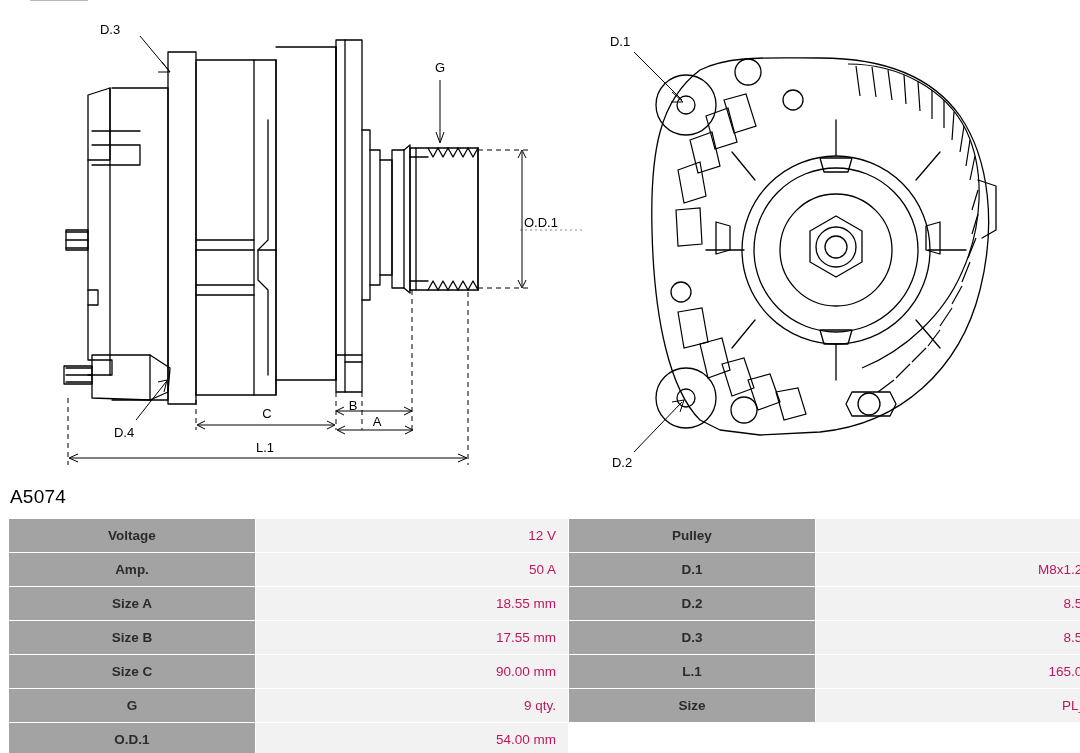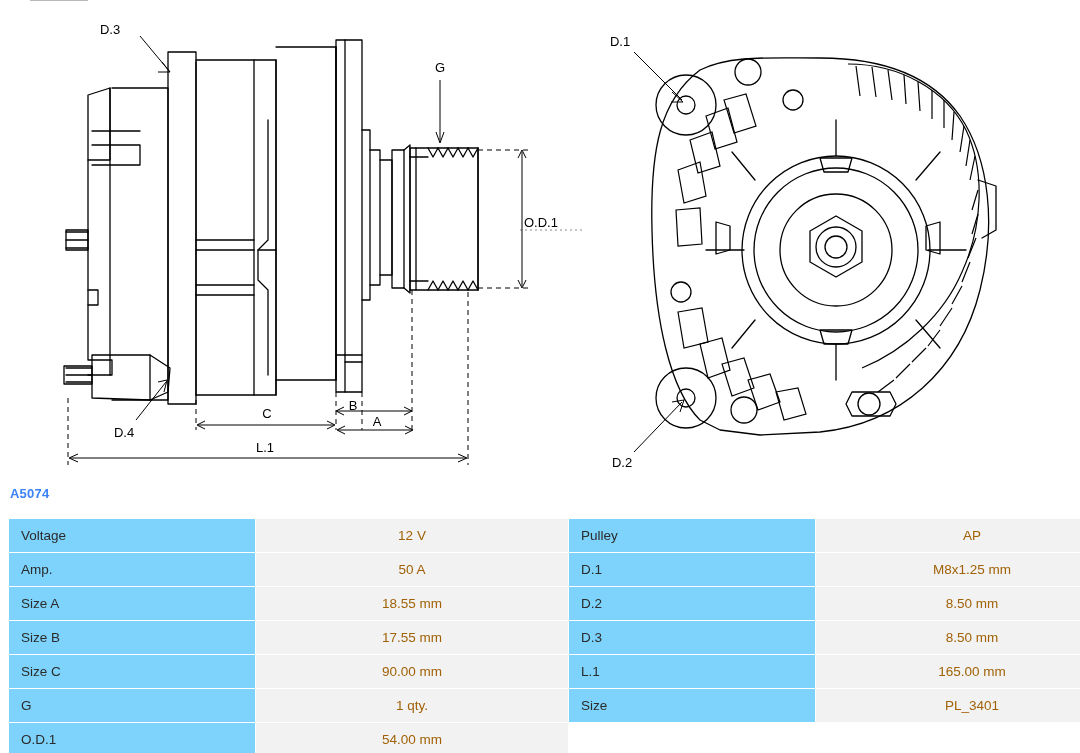--- a/index.html
+++ b/index.html
@@ -24,50 +24,51 @@
     position: absolute;
     left: 0;
     top: 0;
     width: 1080px;
     height: 480px;
   }
   .part-number {
     position: absolute;
     left: 10px;
     top: 486px;
-    font-size: 13px;
-    font-weight: bold;
-    color: #3b82f6;
+    font-size: 19px;
+    font-weight: normal;
+    color: #000000;
     letter-spacing: 0.2px;
   }
   .spec-table {
     position: absolute;
     left: 8px;
     top: 518px;
     width: 1064px;
     border-collapse: collapse;
     table-layout: fixed;
   }
   .spec-table td {
     height: 33px;
     font-size: 13.5px;
     padding: 0 12px;
     border: 1px solid #ffffff;
     vertical-align: middle;
   }
   .spec-table td.label {
-    background: #7dd3fc;
-    text-align: left;
+    background: #a3a3a3;
+    text-align: center;
     color: #2b2b2b;
     width: 222px;
+    font-weight: bold;
   }
   .spec-table td.value {
     background: #f2f2f2;
-    text-align: center;
-    color: #a16207;
+    text-align: right;
+    color: #be185d;
     width: 288px;
   }
   .spec-table td.empty {
     background: #ffffff;
     border: 1px solid #ffffff;
   }
   svg text {
     font-family: "Liberation Sans", sans-serif;
     font-size: 13px;
     fill: #000000;
@@ -325,21 +326,21 @@
         <td class="value">8.50 mm</td>
       </tr>
       <tr>
         <td class="label">Size C</td>
         <td class="value">90.00 mm</td>
         <td class="label">L.1</td>
         <td class="value">165.00 mm</td>
       </tr>
       <tr>
         <td class="label">G</td>
-        <td class="value">1 qty.</td>
+        <td class="value">9 qty.</td>
         <td class="label">Size</td>
         <td class="value">PL_3401</td>
       </tr>
       <tr>
         <td class="label">O.D.1</td>
         <td class="value">54.00 mm</td>
         <td class="empty"></td>
         <td class="empty"></td>
       </tr>
     </tbody>

